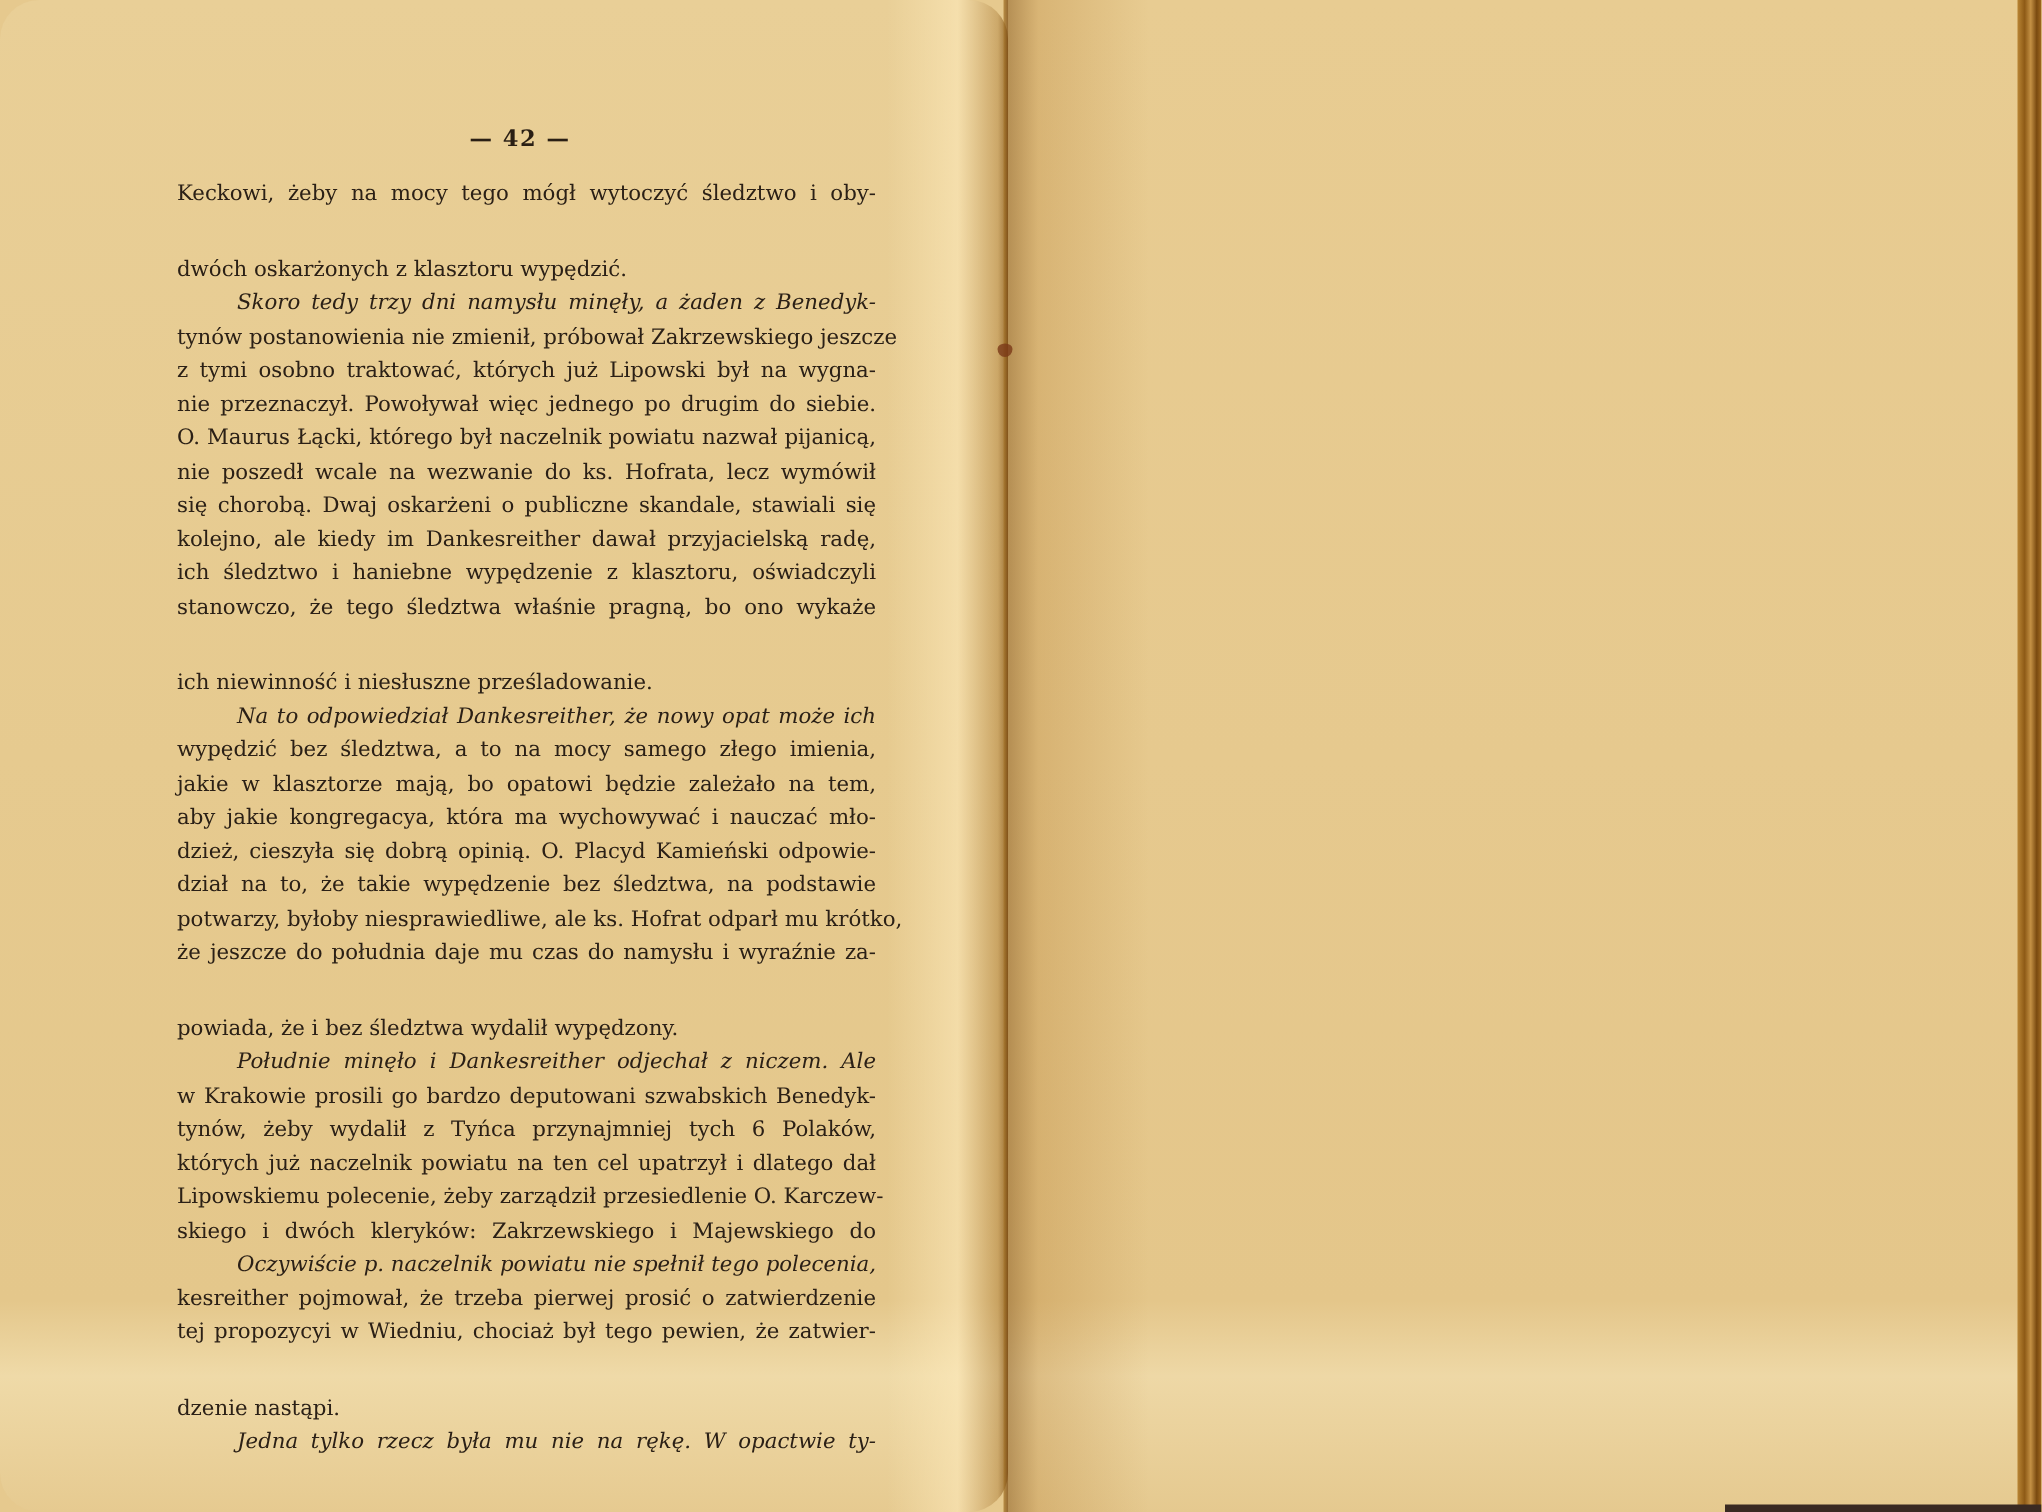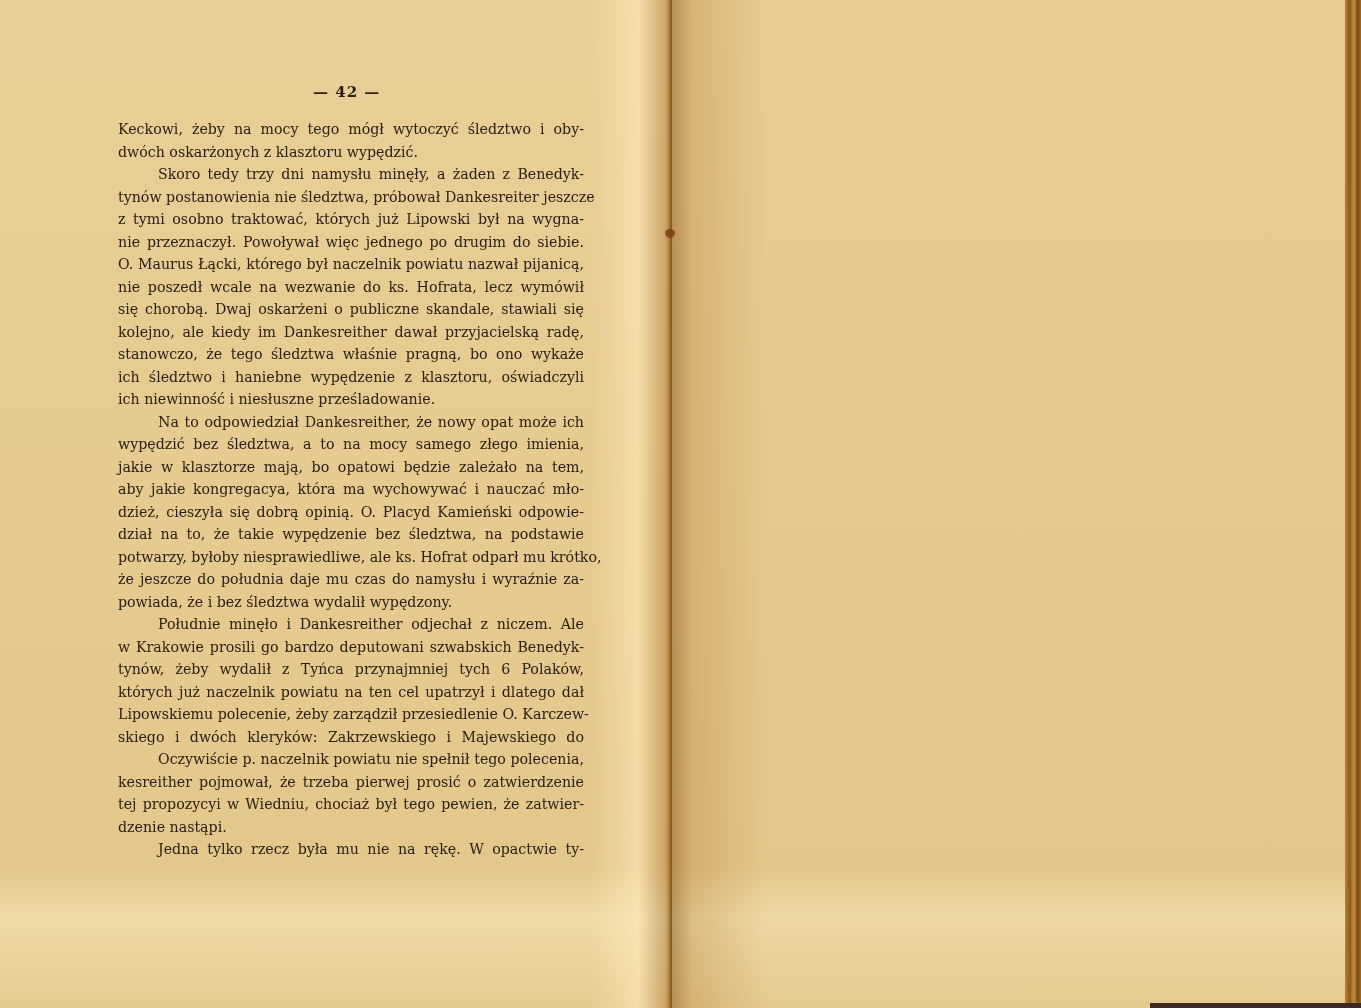--- a/index.html
+++ b/index.html
@@ -11,20 +11,21 @@
     .spread { position: absolute; inset: 0; }
     .page {
       position: absolute; top: 0; height: 1008px;
       background: linear-gradient(180deg, #e9cf96 0%, #e7cb91 40%, #e5c88d 85%, #ecd6a4 92%, #e8cd95 100%);
     }
     .page-left {
       left: 0; width: 672px;
       background:
         linear-gradient(90deg, rgba(0,0,0,0) 0%, rgba(0,0,0,0) 88%, rgba(255,236,190,0.55) 95%, rgba(150,95,20,0.35) 99%, rgba(120,70,10,0.7) 100%),
         linear-gradient(180deg, #e9cf97 0%, #e6ca8f 50%, #e4c78b 86%, #efdaa8 91%, #e6ca90 100%);
+      border-radius: 26px;
     }
     .page-right {
       left: 672px; width: 673px;
       background:
         linear-gradient(90deg, rgba(120,70,10,0.45) 0%, rgba(170,110,30,0.25) 3%, rgba(0,0,0,0) 14%, rgba(0,0,0,0) 100%),
         linear-gradient(180deg, #e8cc92 0%, #e6c98e 50%, #e4c68a 86%, #eed8a6 91%, #e5c98f 100%);
     }
     .edge-right {
       position: absolute; top: 0; left: 1345px; width: 16px; height: 1008px;
       background: linear-gradient(90deg, #b88434 0%, #8e5a16 30%, #c39044 55%, #7a4a10 80%, #a06a22 100%);
@@ -51,42 +52,42 @@
     .text-block {
       position: absolute; width: 466px;
       font-size: 14.2px; line-height: 22.5px; color: #2b2016;
     }
     .text-left { left: 118px; top: 118px; }
     .line {
       display: block; white-space: nowrap;
       text-align: justify; text-align-last: justify;
       height: 22.5px; overflow: visible;
     }
-    .line.last { text-align-last: left; }
-    .line.indent { padding-left: 40px; }
+    .line.last { text-align-last: left; margin-top: 28px; }
+    .line.indent { padding-left: 40px; font-style: italic; }
   </style>
 </head>
 <body>
 
 <div class="spread">
   <div class="page page-left">
     <div class="folio folio-left">— 42 —</div>
     <div class="text-block text-left" id="left-text">
         <span class="line">Keckowi, żeby na mocy tego mógł wytoczyć śledztwo i oby-</span>
         <span class="line last">dwóch oskarżonych z klasztoru wypędzić.</span>
         <span class="line indent">Skoro tedy trzy dni namysłu minęły, a żaden z Benedyk-</span>
-        <span class="line">tynów postanowienia nie śledztwa, próbował Dankesreiter jeszcze</span>
+        <span class="line">tynów postanowienia nie zmienił, próbował Zakrzewskiego jeszcze</span>
         <span class="line">z tymi osobno traktować, których już Lipowski był na wygna-</span>
         <span class="line">nie przeznaczył. Powoływał więc jednego po drugim do siebie.</span>
         <span class="line">O. Maurus Łącki, którego był naczelnik powiatu nazwał pijanicą,</span>
         <span class="line">nie poszedł wcale na wezwanie do ks. Hofrata, lecz wymówił</span>
         <span class="line">się chorobą. Dwaj oskarżeni o publiczne skandale, stawiali się</span>
         <span class="line">kolejno, ale kiedy im Dankesreither dawał przyjacielską radę,</span>
+        <span class="line">ich śledztwo i haniebne wypędzenie z klasztoru, oświadczyli</span>
         <span class="line">stanowczo, że tego śledztwa właśnie pragną, bo ono wykaże</span>
-        <span class="line">ich śledztwo i haniebne wypędzenie z klasztoru, oświadczyli</span>
         <span class="line last">ich niewinność i niesłuszne prześladowanie.</span>
         <span class="line indent">Na to odpowiedział Dankesreither, że nowy opat może ich</span>
         <span class="line">wypędzić bez śledztwa, a to na mocy samego złego imienia,</span>
         <span class="line">jakie w klasztorze mają, bo opatowi będzie zależało na tem,</span>
         <span class="line">aby jakie kongregacya, która ma wychowywać i nauczać mło-</span>
         <span class="line">dzież, cieszyła się dobrą opinią. O. Placyd Kamieński odpowie-</span>
         <span class="line">dział na to, że takie wypędzenie bez śledztwa, na podstawie</span>
         <span class="line">potwarzy, byłoby niesprawiedliwe, ale ks. Hofrat odparł mu krótko,</span>
         <span class="line">że jeszcze do południa daje mu czas do namysłu i wyraźnie za-</span>
         <span class="line last">powiada, że i bez śledztwa wydalił wypędzony.</span>

